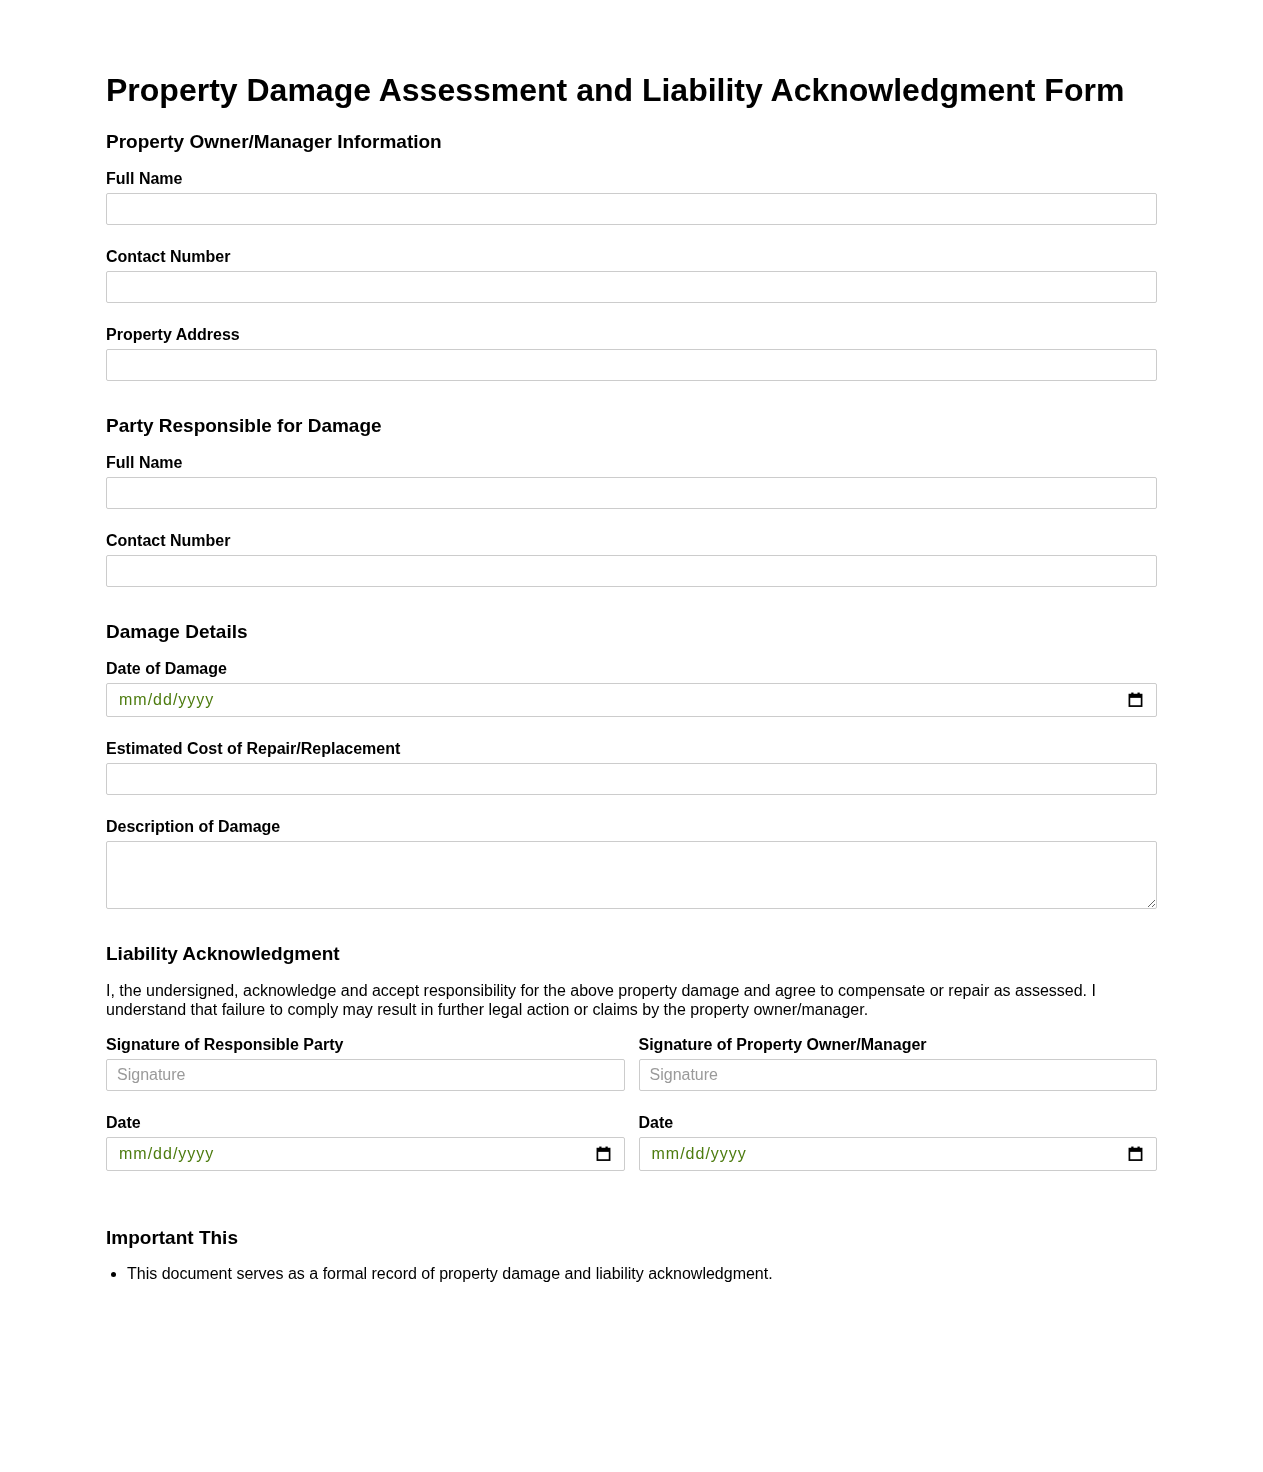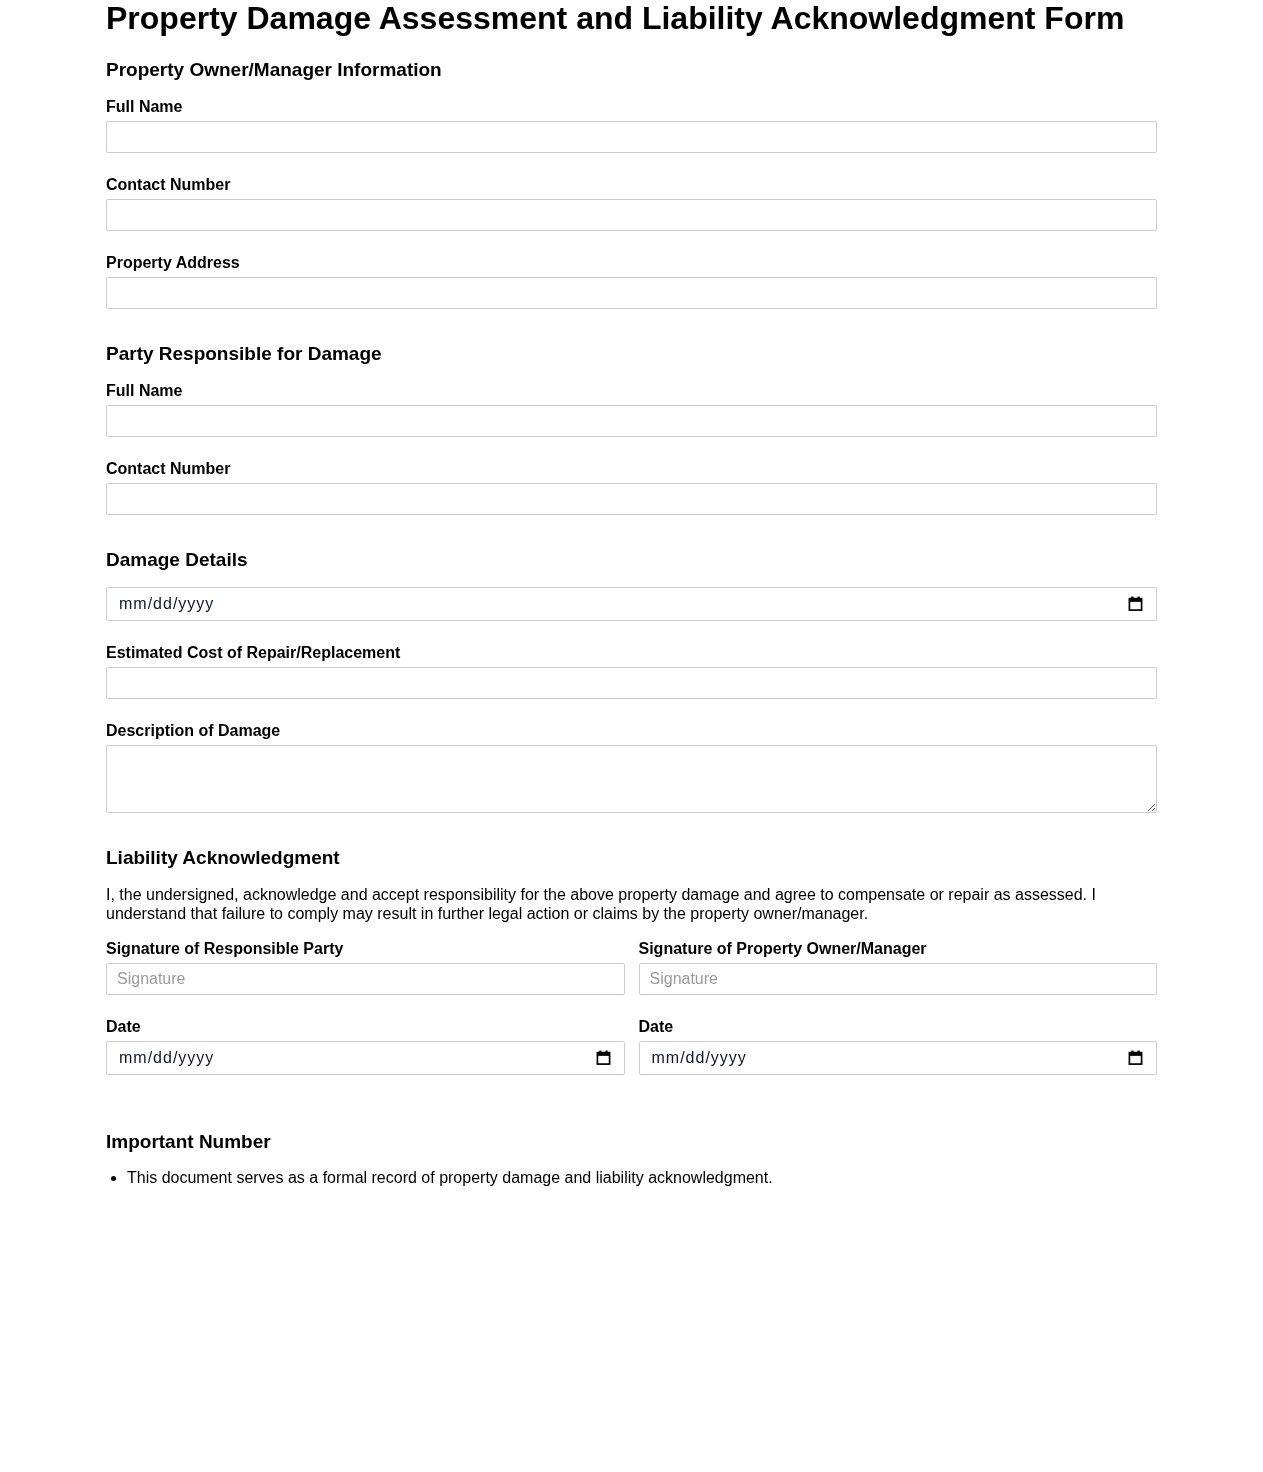--- a/index.html
+++ b/index.html
@@ -14,20 +14,21 @@
     background: #ffffff;
     overflow: hidden;
   }
   .clip {
     height: 1303px;
     overflow: hidden;
   }
   .container {
     width: 1051px;
     margin: 0 auto;
+    padding-top: 72px;
   }
   h1.form-title {
     font-size: 32px;
     line-height: 37px;
     font-weight: bold;
     margin: 0;
   }
   h3.section-heading {
     font-size: 19px;
     line-height: 22px;
@@ -80,21 +81,21 @@
     align-items: center;
     justify-content: space-between;
     width: 100%;
     height: 34px;
     box-sizing: border-box;
     border: 1px solid #cccccc;
     border-radius: 2px;
     background: #ffffff;
     padding: 0 12px;
     font-size: 16px;
-    color: #0f172a;
+    color: #4d7c0f;
   }
   .date-text { letter-spacing: 1px; }
   .calendar-icon { display: inline-flex; flex: 0 0 auto; }
   .para {
     font-size: 16px;
     line-height: 19px;
     margin: 12px 0 16px 0;
   }
   .sig-grid {
     display: grid;
@@ -144,20 +145,21 @@
       </div>
 
       <div class="field">
         <label class="field-label">Contact Number</label>
         <input type="text" class="text-input" style="">
       </div>
 
       <h3 class="section-heading">Damage Details</h3>
 
       <div class="field">
+        <label class="field-label">Date of Damage</label>
         <div class="date-input">
           <span class="date-text">mm/dd/yyyy</span>
           <span class="calendar-icon">
             <svg width="17" height="18" viewBox="0 0 24 24" aria-hidden="true">
               <rect x="6" y="1.5" width="3.2" height="5.5" fill="#000"></rect>
               <rect x="14.8" y="1.5" width="3.2" height="5.5" fill="#000"></rect>
               <rect x="3.4" y="4.4" width="17.2" height="16.2" fill="none" stroke="#000" stroke-width="2.4"></rect>
               <rect x="3.4" y="4.4" width="17.2" height="4.6" fill="#000"></rect>
             </svg>
           </span>
@@ -216,21 +218,21 @@
                   <rect x="3.4" y="4.4" width="17.2" height="16.2" fill="none" stroke="#000" stroke-width="2.4"></rect>
                   <rect x="3.4" y="4.4" width="17.2" height="4.6" fill="#000"></rect>
                 </svg>
               </span>
             </div>
           </div>
         </div>
 
       </div>
 
-      <h3 class="section-heading">Important Number</h3>
+      <h3 class="section-heading">Important This</h3>
       <ul class="notes-list">
         <li>This document serves as a formal record of property damage and liability acknowledgment.</li>
 
       </ul>
 
     </div>
   </div>
 </div>
 
 </body></html>

